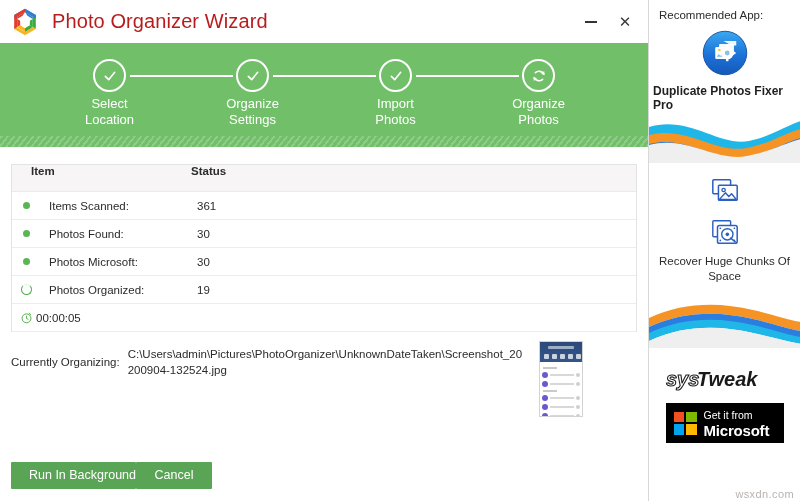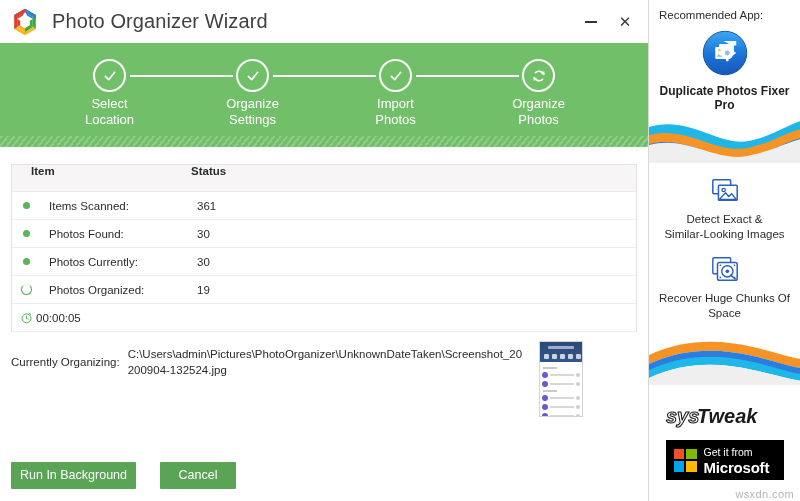--- a/index.html
+++ b/index.html
@@ -43,21 +43,21 @@
   }
   .logo-wrap {
     margin-left: 10px;
     width: 30px;
     height: 30px;
     display: block;
   }
   .app-title {
     margin-left: 12px;
     font-size: 20px;
-    color: #404040;
+    color: #b91c1c;
     font-weight: normal;
     letter-spacing: 0.1px;
   }
   .win-ctrls {
     position: absolute;
     right: 8px;
     top: 0;
     height: 43px;
     display: flex;
     align-items: center;
@@ -324,22 +324,22 @@
     background: #5aa455;
     color: #ffffff;
     border: none;
     height: 27px;
     font-size: 12.5px;
     font-family: "Liberation Sans", sans-serif;
     cursor: pointer;
     padding: 0 14px;
     border-radius: 1px;
   }
-  .btn.cancel { margin-left: 24px; width: 76px; padding: 0; }
-  .btn.run { width: 125px; padding: 0; }
+  .btn.cancel { width: 76px; padding: 0; }
+  .btn.run { width: 125px; padding: 0; text-align: right; }
   .footer-note {
     margin-left: auto;
     font-size: 11.5px;
     color: #4a4a4a;
     padding-right: 0px;
   }
 
   
   .sidebar {
     position: relative;
@@ -357,21 +357,20 @@
     color: #2b2b2b;
   }
   .sb-hero-icon {
     margin: 8px auto 0 auto;
     width: 48px;
     height: 48px;
     display: block;
   }
   .sb-hero-title {
     margin-top: 7px;
-    text-align: center;
     font-size: 12px;
     font-weight: bold;
     color: #1f1f1f;
     padding: 0 4px;
   }
   .wave-top {
     margin-top: 9px;
     width: 152px;
     height: 42px;
     display: block;
@@ -555,21 +554,21 @@
               <span class="dot"></span>
             </div>
           <div class="td-item">Photos Found:</div>
           <div class="td-status">30</div>
         </div>
 
         <div class="trow">
           <div class="row-icon">
               <span class="dot"></span>
             </div>
-          <div class="td-item">Photos Currently:</div>
+          <div class="td-item">Photos Microsoft:</div>
           <div class="td-status">30</div>
         </div>
 
         <div class="trow">
           <div class="row-icon">
               <span class="ring"></span>
             </div>
           <div class="td-item">Photos Organized:</div>
           <div class="td-status">19</div>
         </div>
@@ -689,22 +688,20 @@
 
     <div class="feature">
       <span class="f-icon">
         <svg viewBox="0 0 32 32" width="30" height="30">
           <rect x="3" y="5" width="19" height="15" rx="1" fill="none" stroke="#2b5fc2" stroke-width="1.6"></rect>
           <rect x="9" y="11" width="20" height="16" rx="1" fill="#ffffff" stroke="#2b5fc2" stroke-width="1.6"></rect>
           <circle cx="14.5" cy="16" r="1.8" fill="none" stroke="#2b5fc2" stroke-width="1.4"></circle>
           <path d="M10 26 L16.5 19 L20 23 L23 20 L28 26 Z" fill="none" stroke="#2b5fc2" stroke-width="1.5" stroke-linejoin="round"></path>
         </svg>
       </span>
-      <div class="f-text">Detect Exact &amp;
-Similar-Looking Images</div>
     </div>
 
     <div class="feature">
       <span class="f-icon">
         <svg viewBox="0 0 32 32" width="30" height="30">
           <rect x="3" y="4" width="19" height="17" rx="1" fill="none" stroke="#2b5fc2" stroke-width="1.5"></rect>
           <rect x="8" y="9" width="21" height="19" rx="2" fill="#ffffff" stroke="#2b5fc2" stroke-width="1.6"></rect>
           <circle cx="18.5" cy="18.5" r="6" fill="none" stroke="#2b5fc2" stroke-width="1.5"></circle>
           <circle cx="18.5" cy="18.5" r="1.9" fill="#2b5fc2"></circle>
           <path d="M22 22.5 L27 26.5" stroke="#2b5fc2" stroke-width="1.5" stroke-linecap="round"></path>

